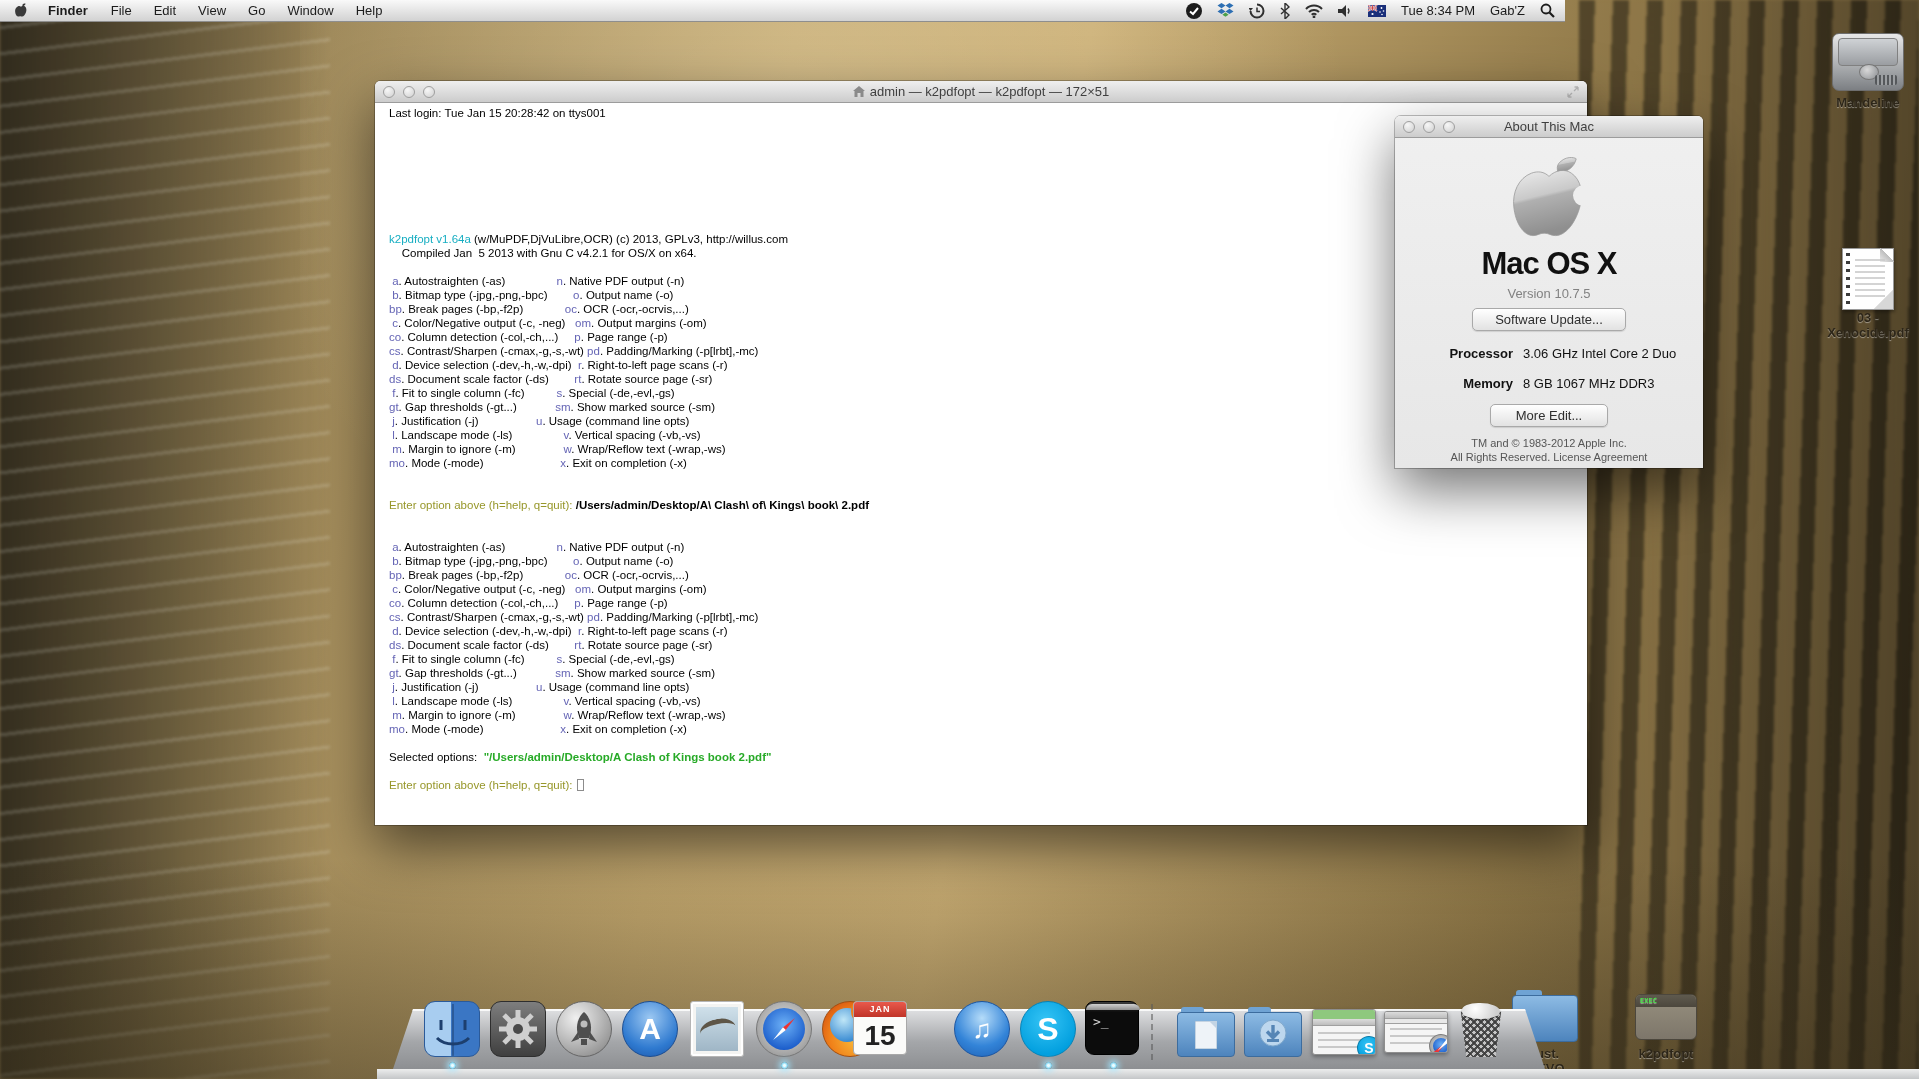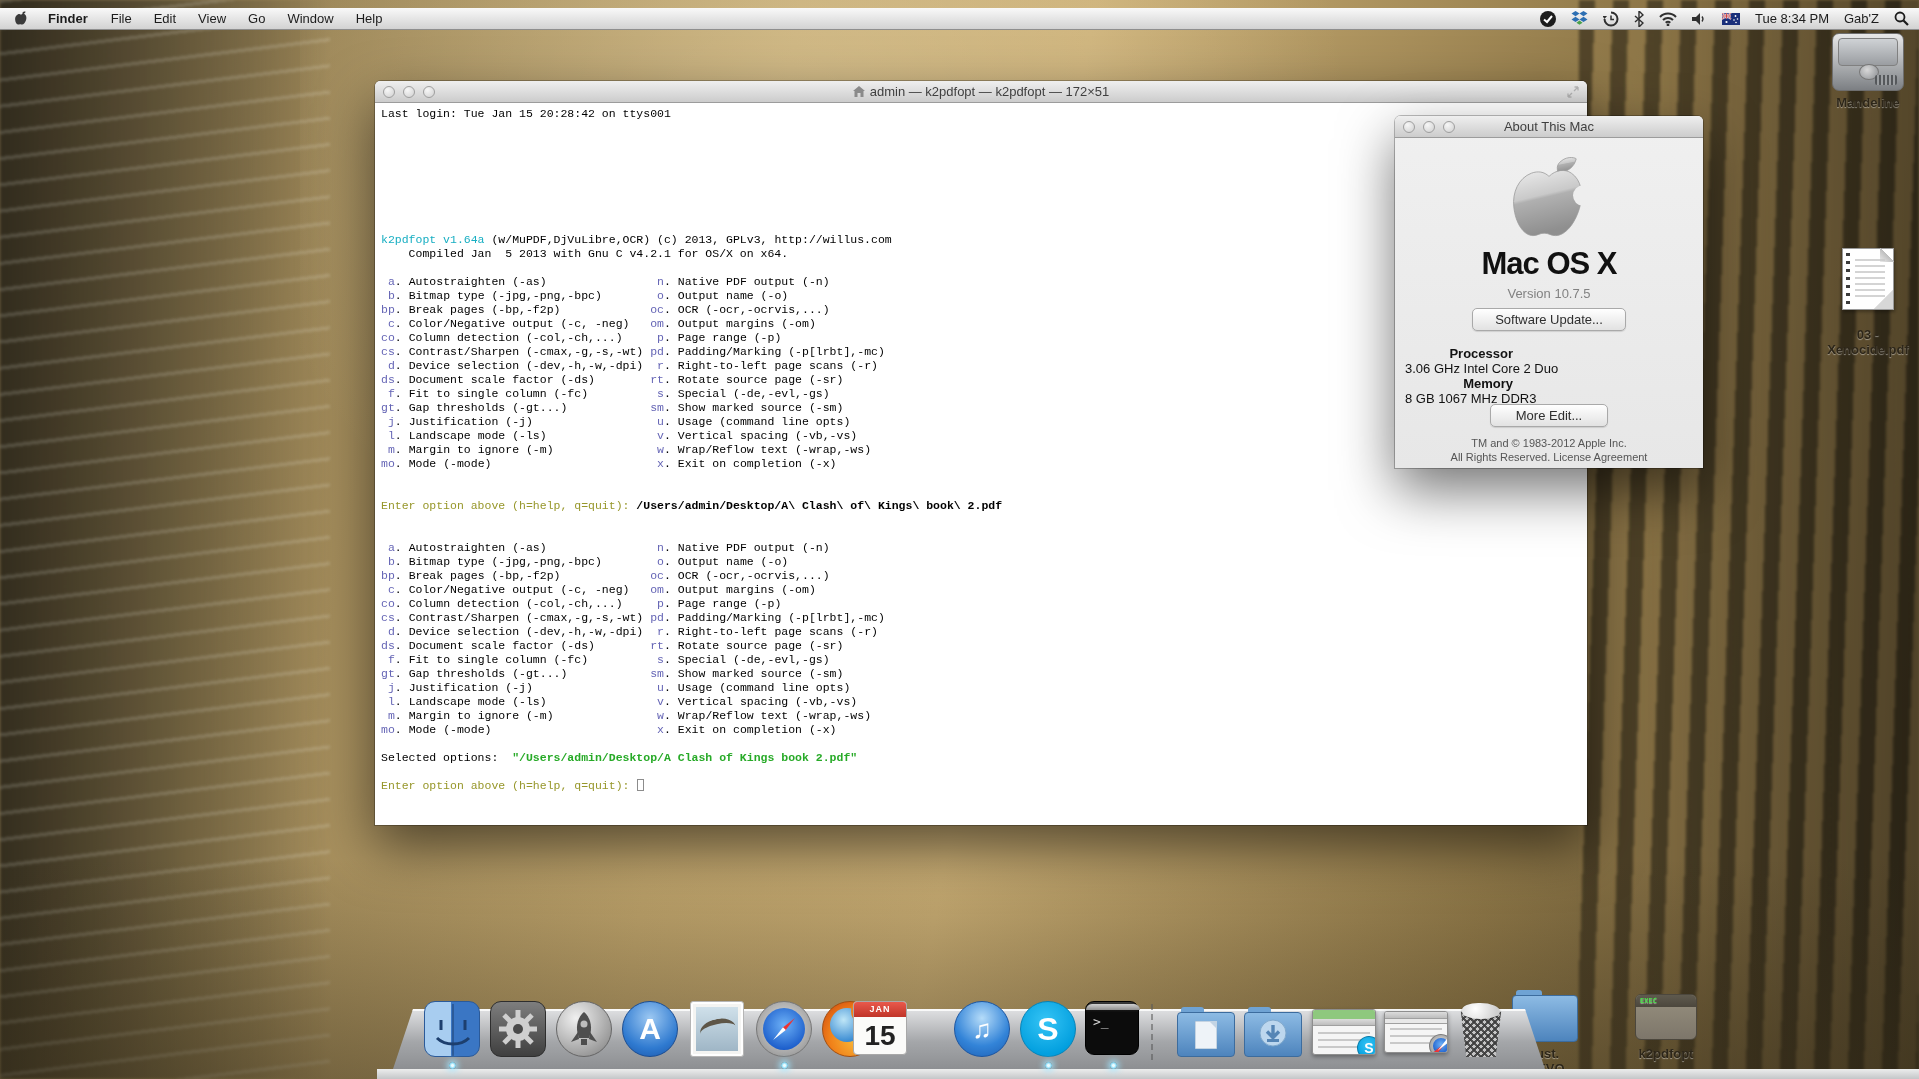--- a/index.html
+++ b/index.html
@@ -18,21 +18,21 @@
     background:
       repeating-linear-gradient(92deg, rgba(28,24,14,.55) 0 16px, rgba(140,115,70,.25) 16px 34px),
       linear-gradient(270deg, rgba(30,25,14,.55), rgba(0,0,0,0) 80%);
     filter:blur(1.5px); }
   .wp-haze { left:300px; top:0; width:1100px; height:700px;
     background:radial-gradient(ellipse at 45% 18%, rgba(255,242,205,.30), rgba(0,0,0,0) 65%); }
   .wp-bottom { left:0; bottom:0; width:1919px; height:220px;
     background:linear-gradient(rgba(0,0,0,0), rgba(55,46,26,.45)); }
 
   
-  #menubar { position:absolute; left:0; top:8px; width:1919px; height:22px; z-index:60;
+  #menubar { position:absolute; left:0; top:0; width:1565px; height:22px; z-index:60;
     background:linear-gradient(#f9f9f9,#d2d2d2); border-bottom:1px solid #8e8e8e;
     display:flex; align-items:center; font-size:13px; color:#1c1c1c; }
   #menubar .left { display:flex; align-items:center; gap:0; }
   #menubar .mitem { padding:0 11px; line-height:22px; }
   #menubar .app-name { font-weight:bold; padding:0 12px; }
   #menubar .apple { padding:0 8px 0 14px; display:flex; align-items:center; }
   #menubar .right { margin-left:auto; display:flex; align-items:center; gap:15px; padding-right:10px; }
   #menubar .status-ic { display:flex; align-items:center; }
   #menubar .clock, #menubar .user { font-size:13px; }
 
@@ -41,21 +41,21 @@
   .titlebar { height:22px; border-radius:5px 5px 0 0; background:linear-gradient(#efefef,#cccccc);
     border-bottom:1px solid #9c9c9c; position:relative; display:flex; align-items:center; justify-content:center; }
   .tl-group { position:absolute; left:8px; top:5px; display:flex; gap:8px; }
   .tl { width:12px; height:12px; border-radius:50%; border:1px solid #9f9f9f;
     background:radial-gradient(circle at 35% 30%, #f7f7f7, #cfcfcf); }
   .title-text { font-size:13px; color:#3f3f3f; display:flex; align-items:center; gap:5px; }
 
   
   #terminal { left:375px; top:81px; width:1212px; height:744px; background:#ffffff; z-index:10; }
   #term-screen { position:absolute; left:0; top:22px; right:0; bottom:0; background:#fff;
-    padding:4px 0 0 6px; font-family:Liberation Mono, monospace; font-size:11.5px;
+    padding:4px 0 0 14px; font-family:Liberation Sans, sans-serif; font-size:11.5px;
     color:#000; overflow:hidden; }
   .tline { height:14px; white-space:pre; }
   .c-key { color:#6565b5; }
   .c-cyan { color:#17aec2; }
   .c-olive { color:#97972a; }
   .c-green { color:#27aa27; }
   .bold { font-weight:bold; }
   .cursor { display:inline-block; width:7px; height:12px; border:1px solid #8c8c8c; vertical-align:-2px; margin-left:1px; }
   .fs-icon { position:absolute; right:8px; top:5px; opacity:.55; }
 
@@ -64,21 +64,21 @@
   #about .content { position:absolute; left:0; top:22px; right:0; bottom:0; text-align:center; }
   #about .apple-big { position:absolute; left:50%; transform:translateX(-50%); top:16px; }
   #about .osname { position:absolute; width:100%; top:108px; font-size:31px; font-weight:bold; color:#111; letter-spacing:-1px; }
   #about .ver { position:absolute; width:100%; top:148px; font-size:13px; color:#828282; }
   .push-btn { position:absolute; left:50%; transform:translateX(-50%); height:23px;
     border:1px solid #a9a9a9; border-radius:5px; background:linear-gradient(#ffffff,#e2e2e2);
     font-size:13px; color:#2e2e2e; display:flex; align-items:center; justify-content:center;
     box-shadow:0 1px 1px rgba(0,0,0,.12); }
   #btn-swupdate { top:170px; width:154px; }
   #btn-moreinfo { top:266px; width:118px; }
-  .spec-row { position:absolute; width:100%; display:flex; font-size:13px;flex-direction:column; }
+  .spec-row { position:absolute; width:100%; display:flex; font-size:13px; }
   .spec-row .lbl { width:118px; text-align:right; font-weight:bold; color:#111; }
   .spec-row .val { margin-left:10px; text-align:left; color:#111; }
   #row-proc { top:208px; }
   #row-mem { top:238px; }
   #about .foot1 { position:absolute; width:100%; top:299px; font-size:11px; color:#555; }
   #about .foot2 { position:absolute; width:100%; top:313px; font-size:11px; color:#555; }
 
   
   .desk-icon { position:absolute; text-align:center; color:#2d2619; font-weight:bold; font-size:13px;
     text-shadow:0 1px 1px rgba(255,255,255,.45); }
@@ -297,21 +297,21 @@
     <div style="margin-top:4px;">Mandeline</div>
   </div>
 
 
   <div class="desk-icon" style="left:1824px; top:248px; width:88px;">
     <div class="pdf-icon">
       <div class="fold"></div>
         <div class="rings"></div>
         <div class="lines"></div>
     </div>
-    <div style="margin-top:17px;">03 -</div>
+    <div style="margin-top:0;">03 -</div>
     <div>Xenocide.pdf</div>
   </div>
 
   <div class="window" id="terminal">
     <div class="titlebar">
       <div class="tl-group">
         <span class="tl"></span>
         <span class="tl"></span>
         <span class="tl"></span>
       </div>

